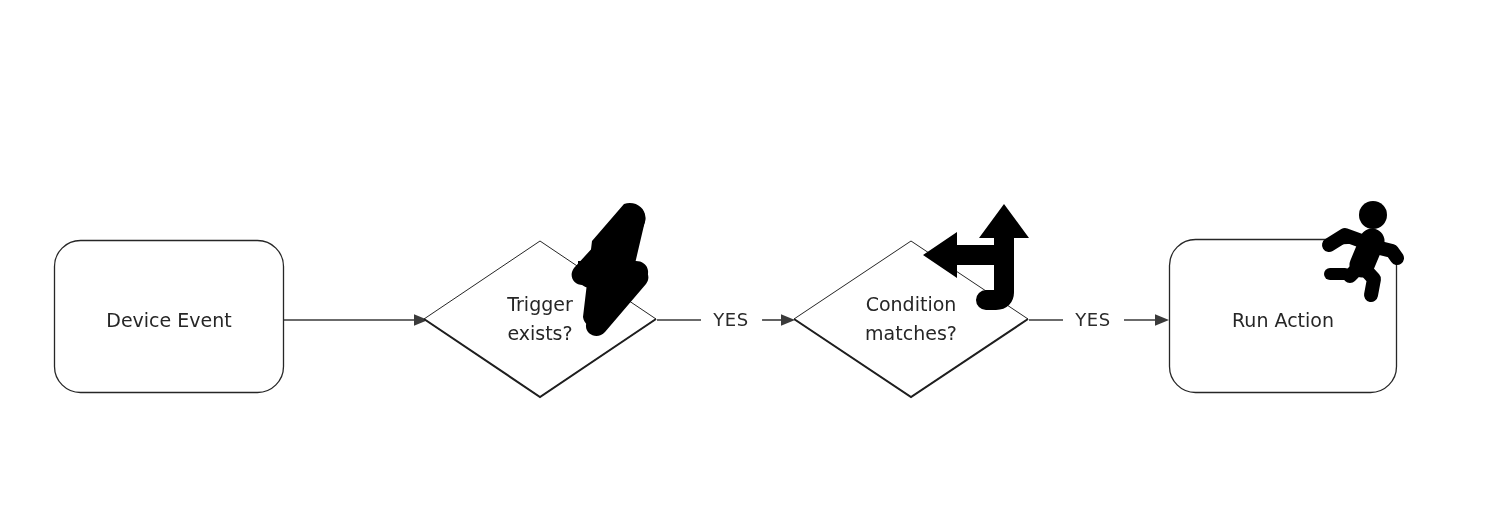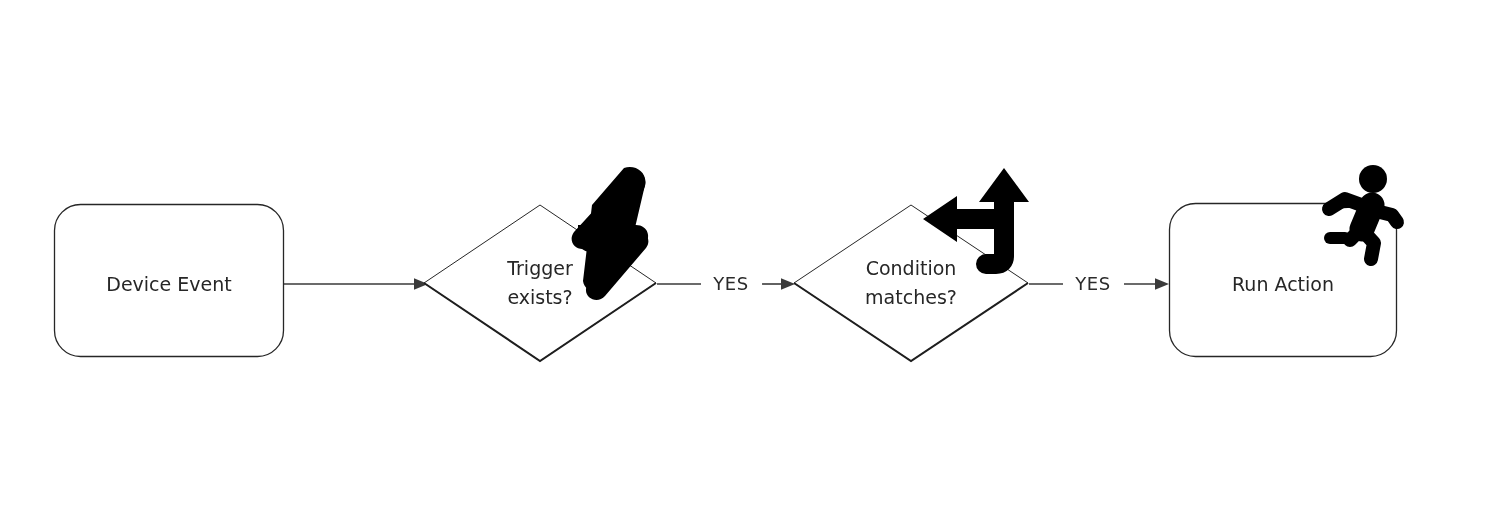--- a/index.html
+++ b/index.html
@@ -9,20 +9,21 @@
   }
   body {
     font-family: "DejaVu Sans", "Liberation Sans", sans-serif;
   }
   #canvas {
     position: relative;
     width: 1485px;
     height: 470px;
     background: #ffffff;
     overflow: hidden;
+    margin-top: 36px;
   }
   #flow-svg {
     position: absolute;
     left: 0;
     top: 0;
     width: 1485px;
     height: 523px;
   }
   .node-label {
     font-family: "DejaVu Sans", "Liberation Sans", sans-serif;

